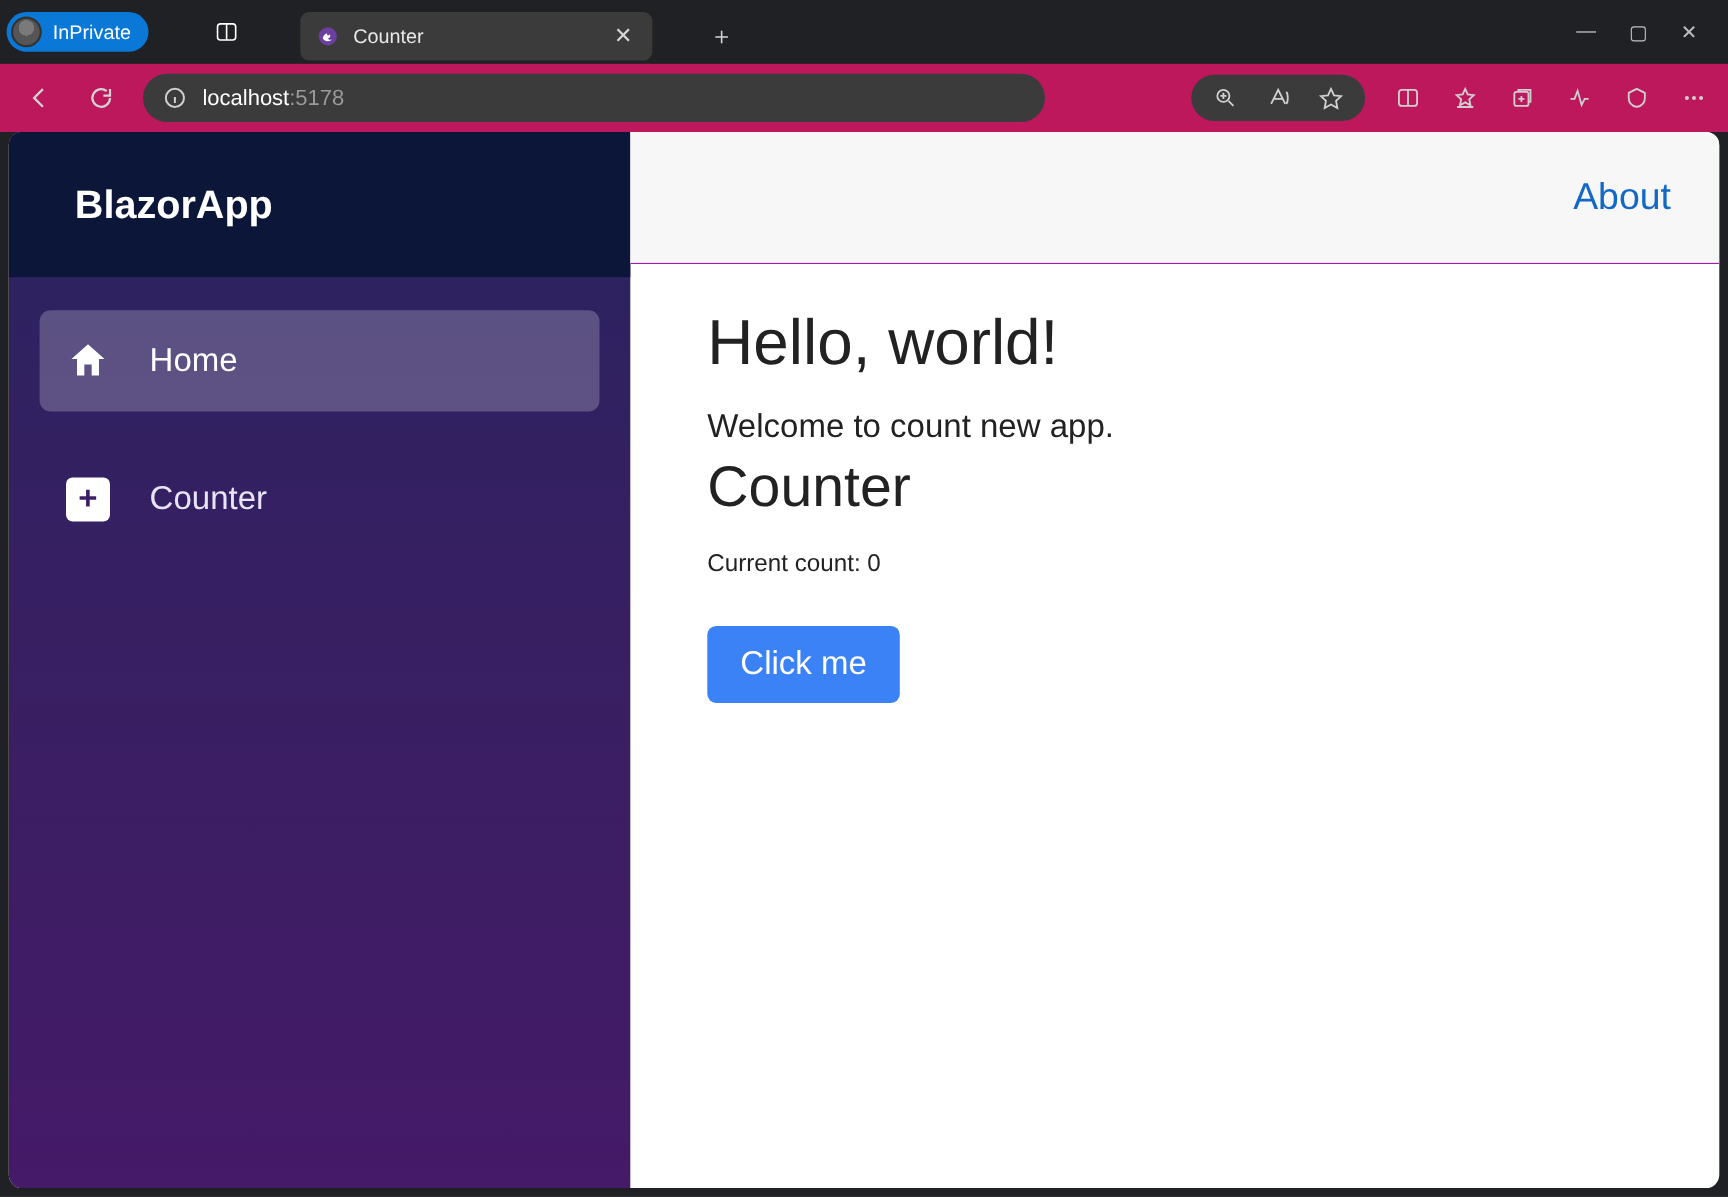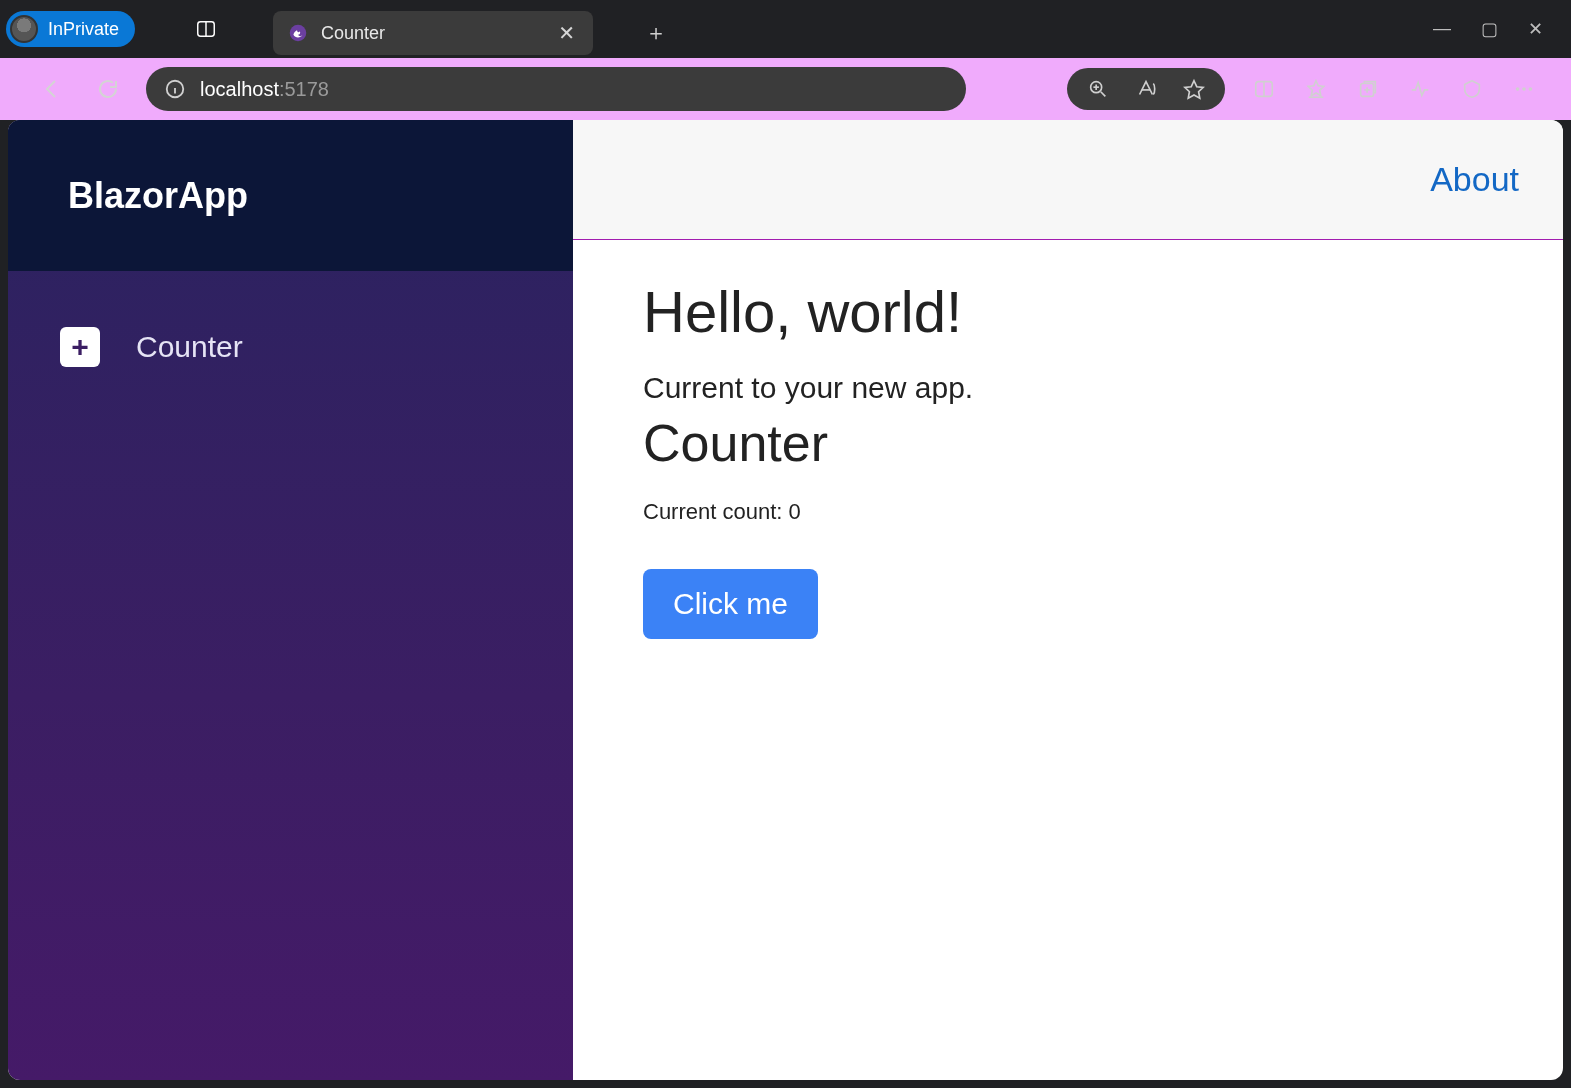--- a/index.html
+++ b/index.html
@@ -94,24 +94,24 @@
     margin-left: auto;
     display: flex;
     gap: 30px;
     color: #bdbdbd;
     padding-right: 22px;
   }
   .window-controls span { font-size: 18px; cursor:pointer; }
 
   .addrbar {
     height: 62px;
-    background: #f0abfc;
-    display: flex;
-    align-items: center;
-    padding: 0 34px;
+    background: #be185d;
+    display: flex;
+    align-items: center;
+    padding: 0 18px;
     gap: 20px;
     color: #e8e8e8;
   }
   .addrbar .nav-btn {
     width: 36px;height:36px;
     display:flex;align-items:center;justify-content:center;
     color:#d4d4d4;
     border-radius:6px;
   }
   .addrbar .nav-btn svg{width:24px;height:24px;}
@@ -156,21 +156,21 @@
   }
 
   
   .sidebar {
     width: 565px;
     background: linear-gradient(180deg, #2a2360 0%, #3b1e63 60%, #451a68 100%);
     display: flex;
     flex-direction: column;
   }
   .brand {
-    height: 151px;
+    height: 132px;
     background: #0c1638;
     color: #fff;
     font-size: 36px;
     font-weight: 600;
     display:flex;align-items:center;
     padding-left: 60px;
   }
   .nav {
     padding: 30px 28px;
     display:flex;flex-direction:column;gap:34px;
@@ -376,40 +376,48 @@
         </span>
     </div>
   </div>
 
   <div class="viewport">
 
     <aside class="sidebar">
       <div class="brand">BlazorApp</div>
       <nav class="nav">
 
+        <div class="nav-item active">
+          <span class="nav-icon">
+            <svg viewBox="0 0 24 24" fill="#fff">
+                <path d="M12 3l9 8h-3v9h-4v-6h-4v6H6v-9H3z"></path>
+              </svg>
+          </span>
+          <span>Home</span>
+        </div>
 
         <div class="nav-item">
           <span class="nav-icon">
             <span class="plus-box">+</span>
           </span>
           <span>Counter</span>
         </div>
 
 
 
       </nav>
     </aside>
 
     <section class="content">
       <div class="toprow">
         <a class="about-link">About</a>
       </div>
       <div class="main">
         <h1>Hello, world!</h1>
-        <p class="lead">Current to your new app.</p>
+        <p class="lead">Welcome to count new app.</p>
         <h2 class="counter-h">Counter</h2>
         <p class="count">Current count: 0</p>
         <button class="btn-primary">Click me</button>
       </div>
     </section>
 
   </div>
 </div>
 
 </body></html>

